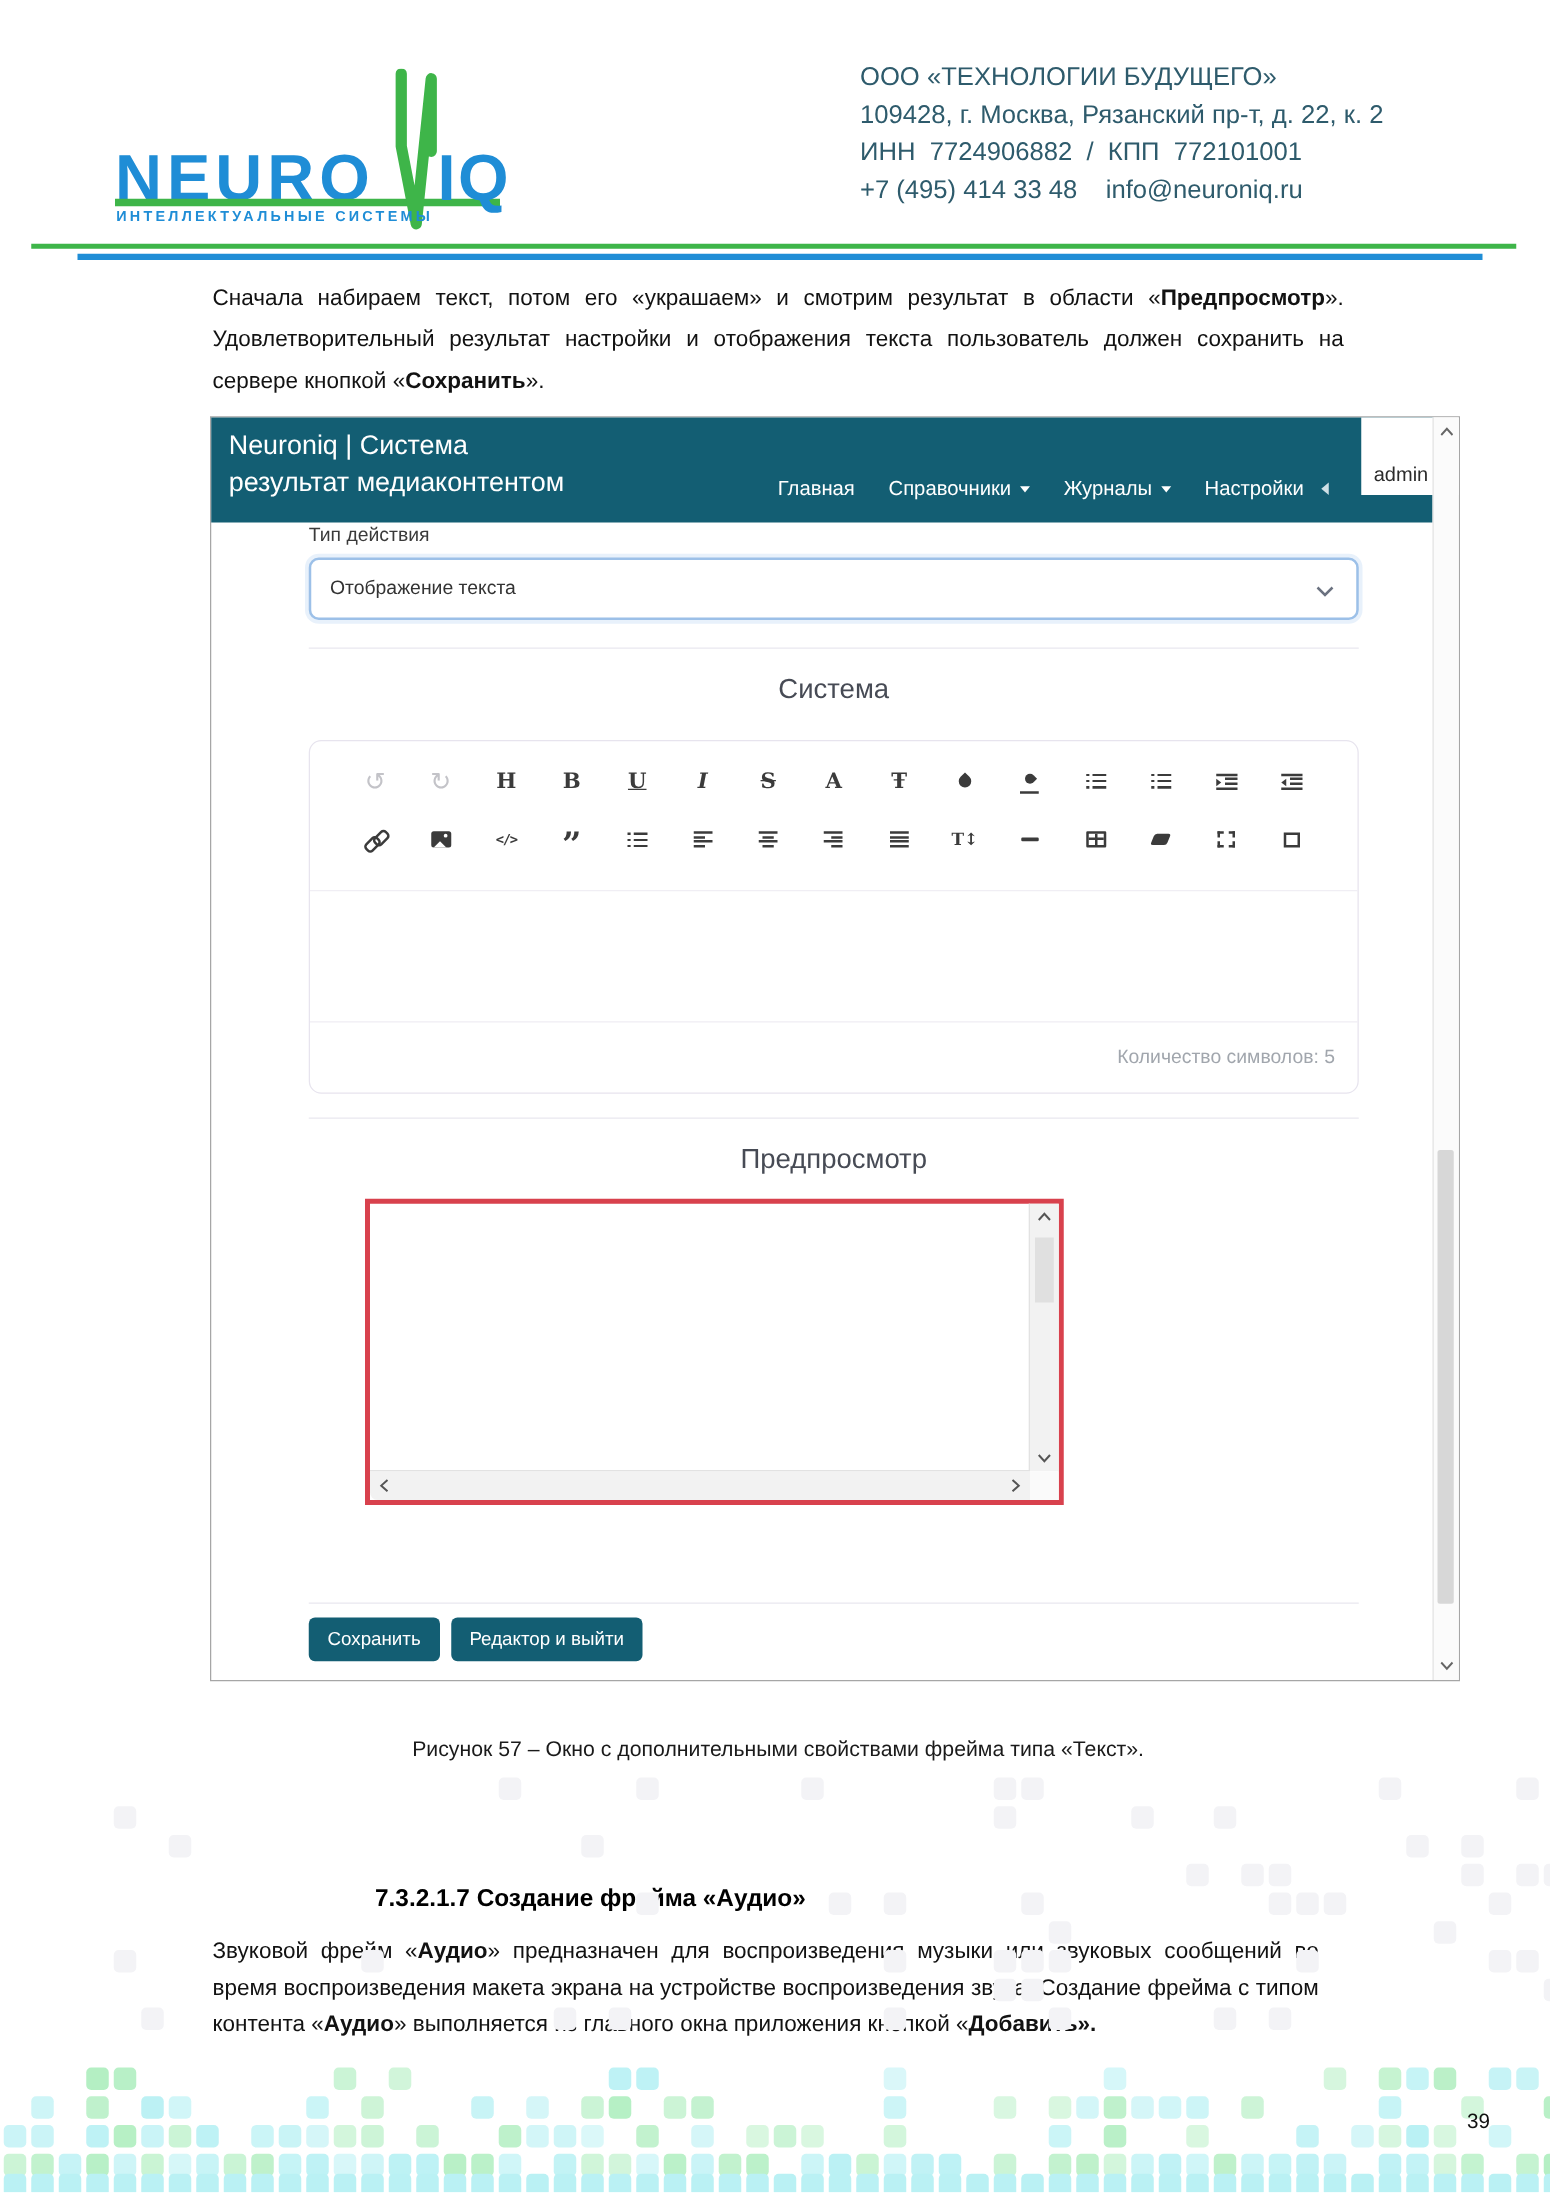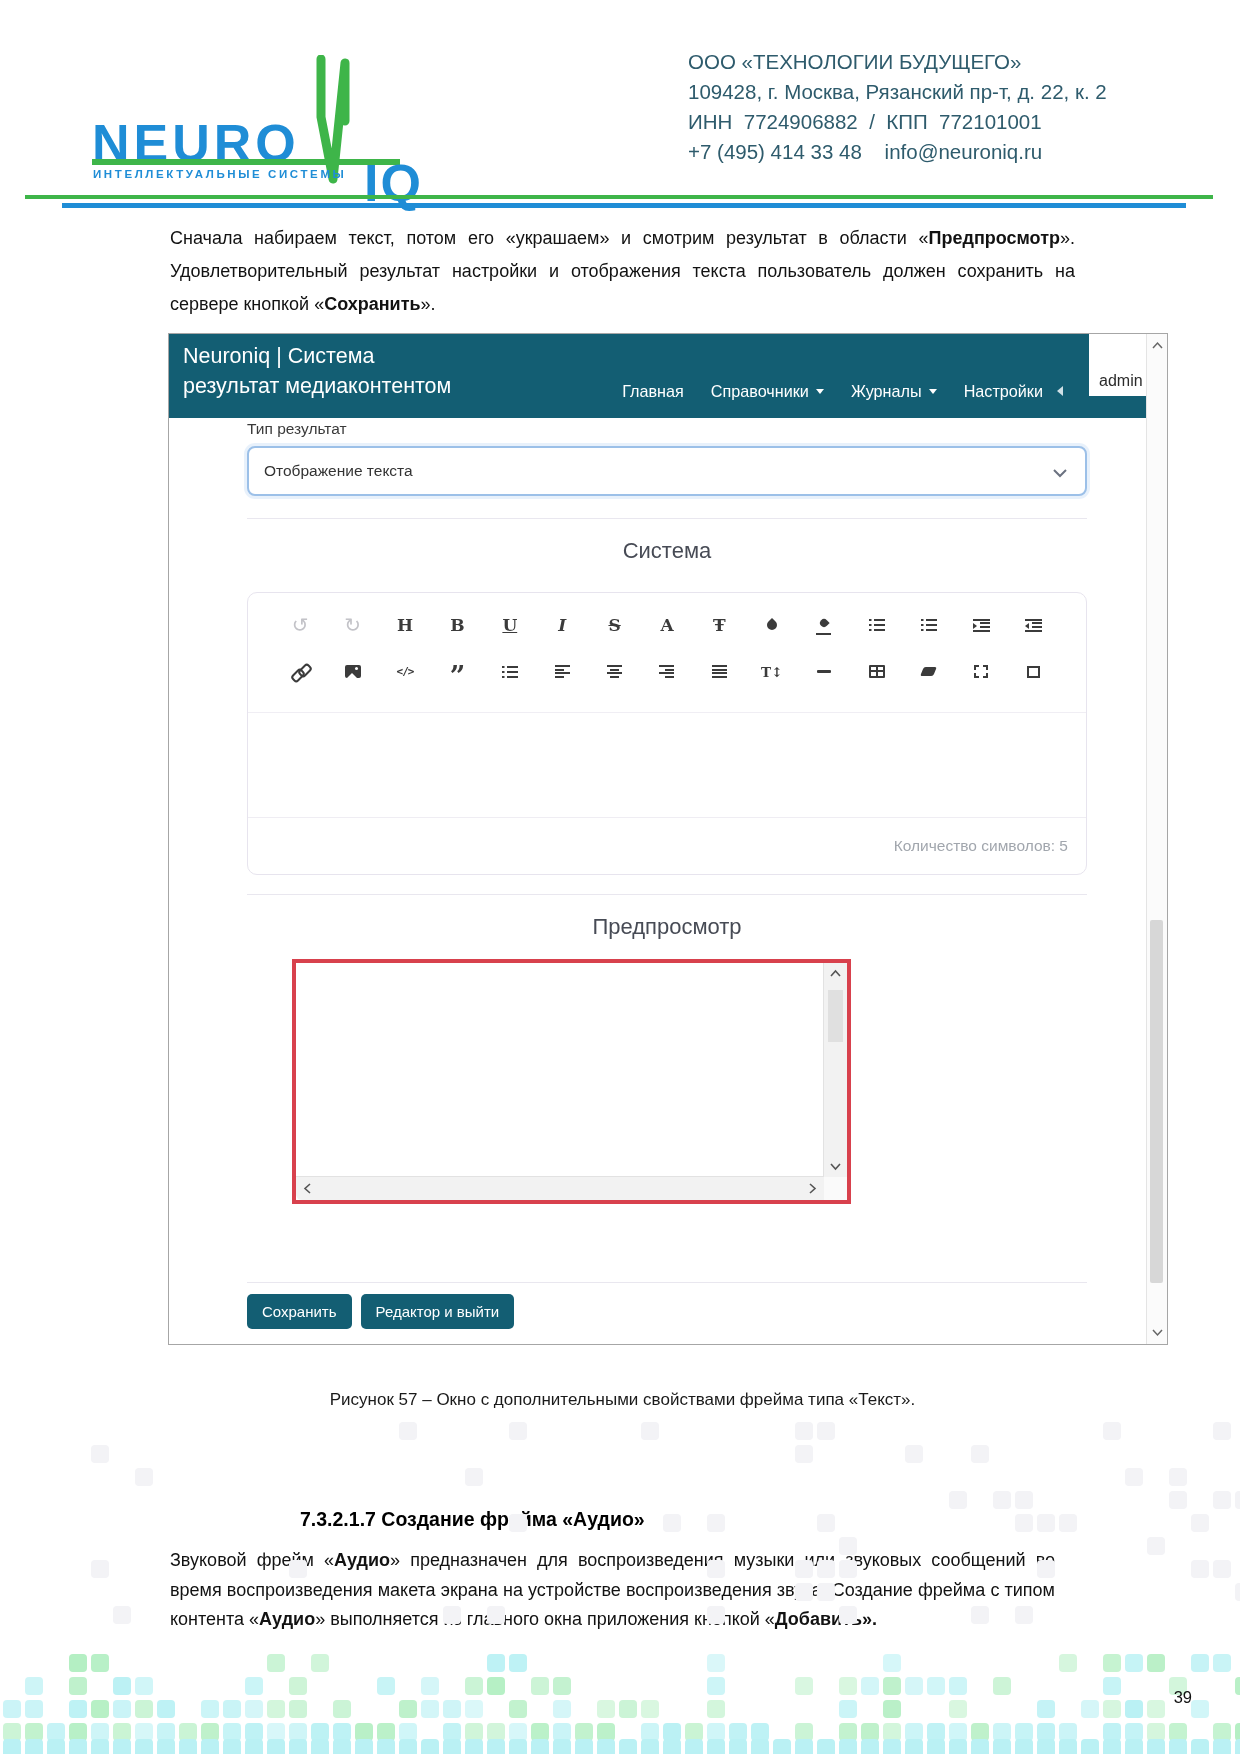--- a/index.html
+++ b/index.html
@@ -5,21 +5,21 @@
   html,body{margin:0;padding:0;background:#fff;}
   .page{position:relative;width:1240px;height:1754px;background:#fff;overflow:hidden;
         font-family:"Liberation Sans",sans-serif;color:#141414;}
   .abs{position:absolute;}
 
   
   .logo{left:92px;top:55px;width:320px;height:130px;}
   .logo-neuro,.logo-iq{position:absolute;top:58px;font:700 52px "Liberation Sans",sans-serif;
         letter-spacing:4px;color:#1f8dd6;}
   .logo-neuro{left:0;}
-  .logo-iq{left:272px;letter-spacing:2px;margin-top:40px;}
+  .logo-iq{left:258px;letter-spacing:2px;}
   .logo-underline{position:absolute;left:0;top:104px;width:308px;height:6px;background:#3eb549;}
   .logo-spike{position:absolute;left:220px;top:0;}
   .logo-tagline{left:93px;top:168px;font:700 11.5px "Liberation Sans",sans-serif;
         letter-spacing:2.6px;color:#1f8dd6;}
   .company{left:688px;top:47px;font:500 20.5px "Liberation Sans",sans-serif;line-height:30px;color:#2e5b6c;}
   .rule-green{left:25px;top:195px;width:1188px;height:4px;background:#3eb549;}
   .rule-blue{left:62px;top:203px;width:1124px;height:5px;background:#1f8dd6;}
 
   
   .para{font-size:18px;text-align:justify;color:#121212;}
@@ -187,21 +187,21 @@
           <span class="nav-item">Справочники<span class="caret-down"></span></span>
           <span class="nav-item">Журналы<span class="caret-down"></span></span>
           <span class="nav-item">Настройки</span>
         </div>
       <span class="user-caret"></span>
     </div>
     <div class="notch">
       <span>admin</span>
     </div>
 
-    <div class="fld-label">Тип результат</div>
+    <div class="fld-label">Тип действия</div>
     <div class="select">
       <span class="val">Отображение текста</span>
       <svg width="16" height="10" viewBox="0 0 16 10">
         <polyline points="2,2 8,8 14,2" fill="none" stroke="#6b7280" stroke-width="2"></polyline>
       </svg>
     </div>
 
     <div class="hrline hr1"></div>
     <div class="ed-title">Система</div>
 

